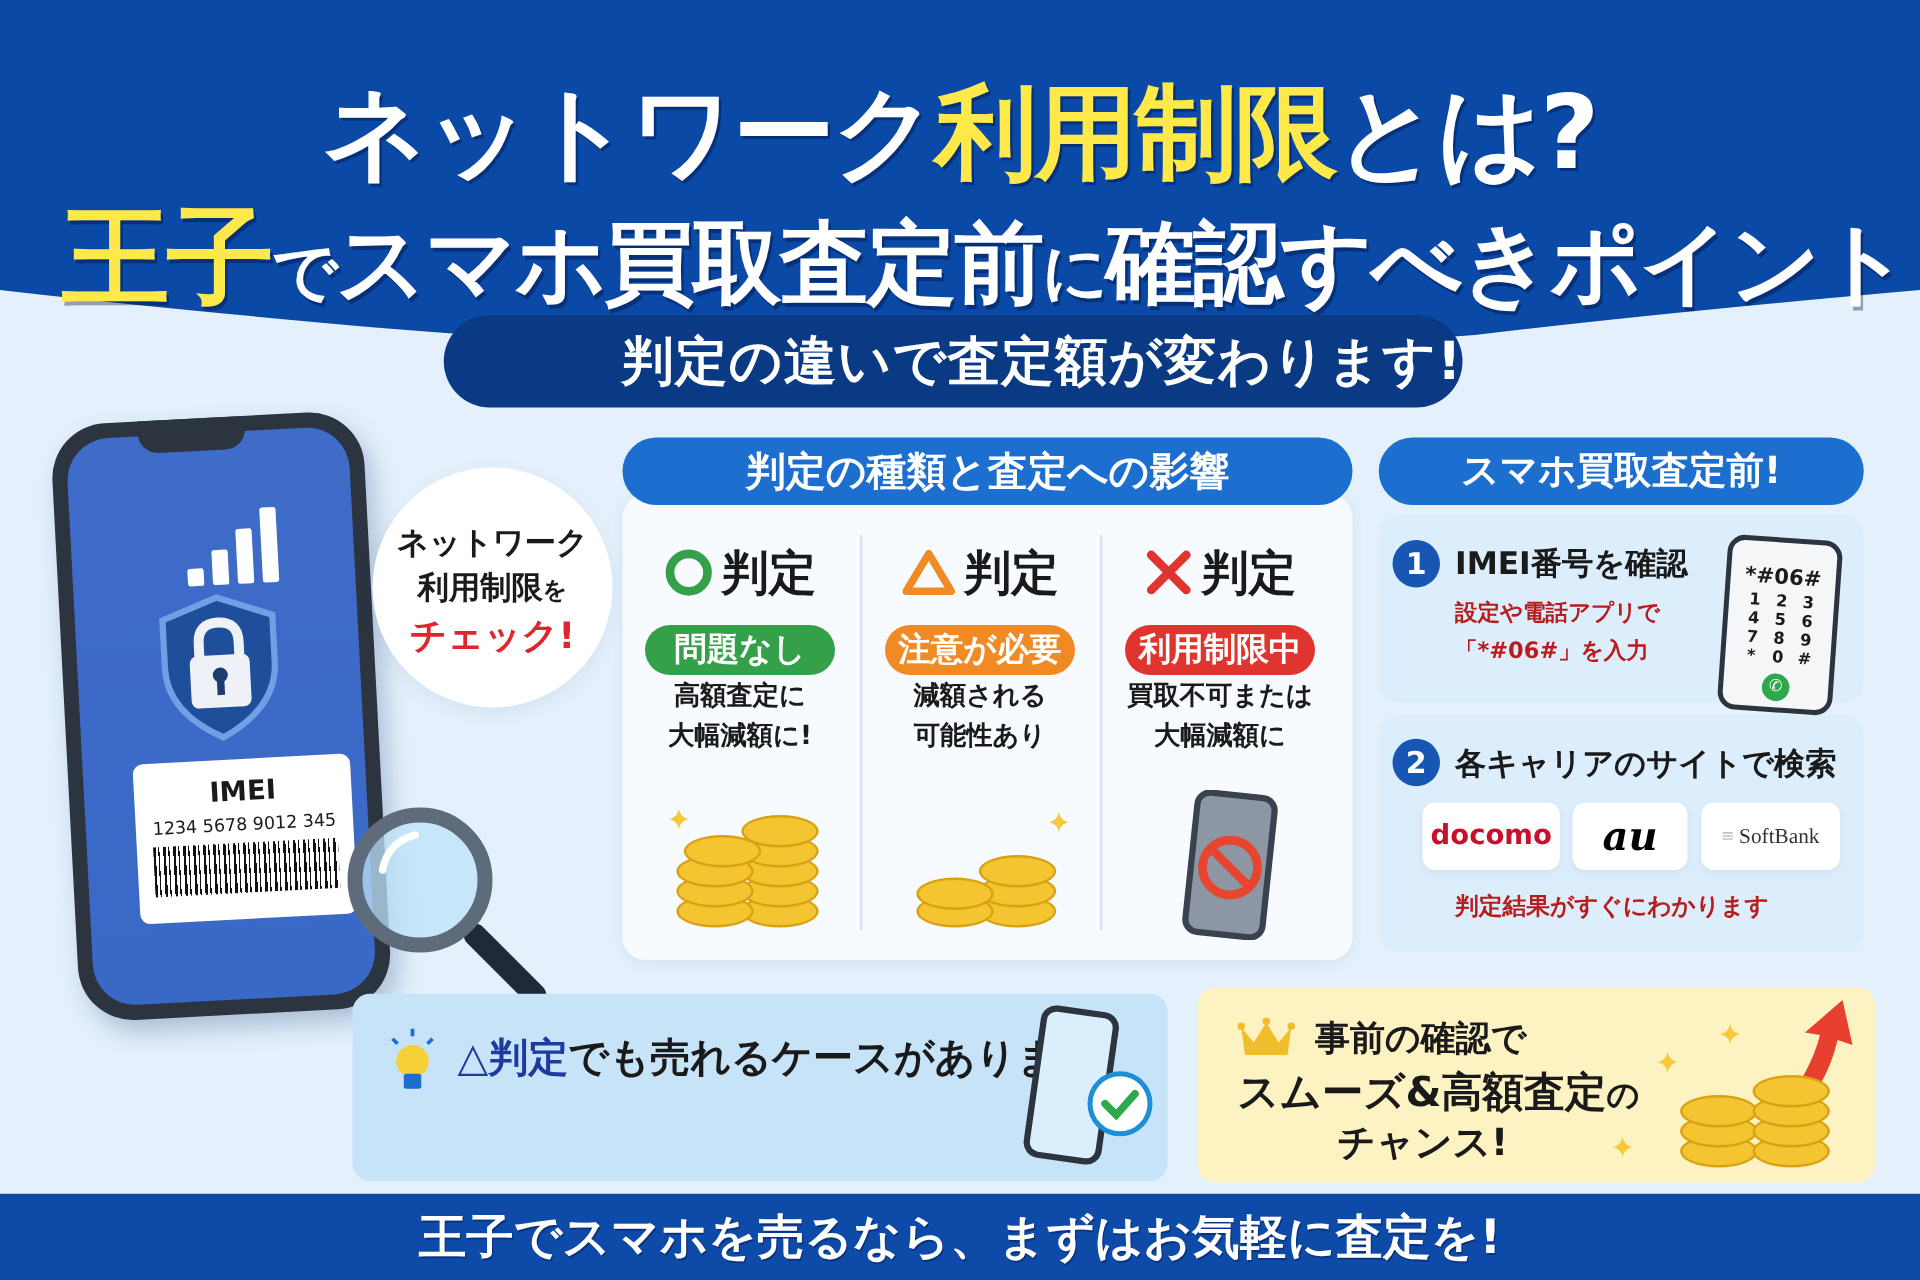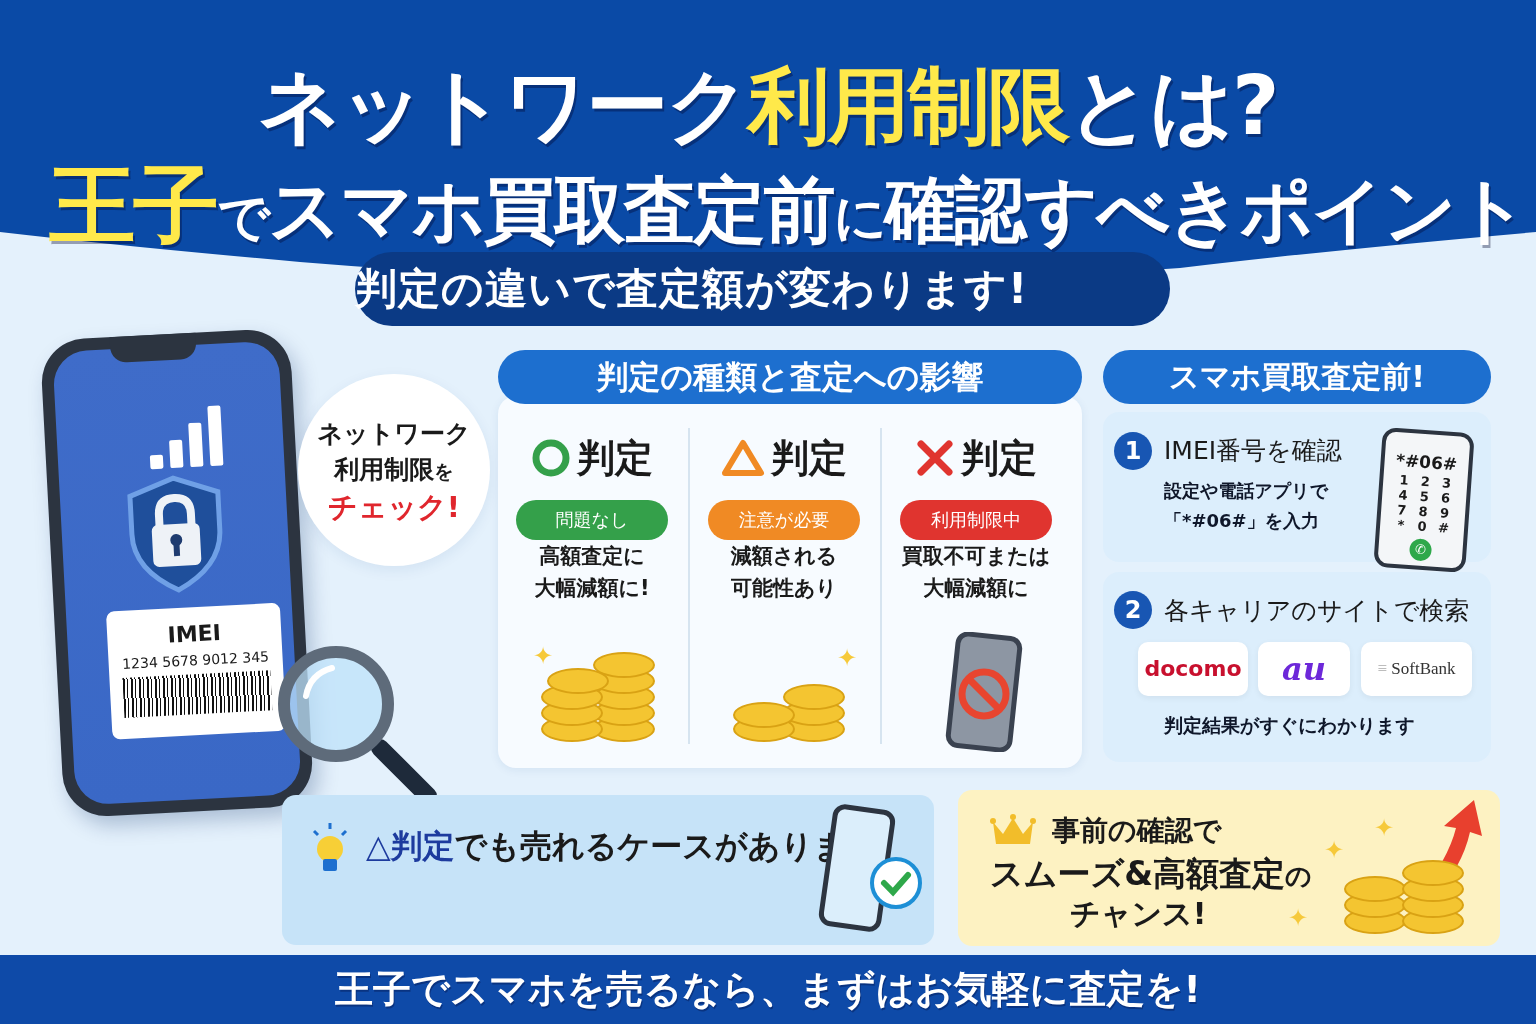--- a/index.html
+++ b/index.html
@@ -6,50 +6,50 @@
 html,body{width:1536px;height:1024px;overflow:hidden}
 body{font-family:"DejaVu Sans","Liberation Sans",sans-serif;background:#e4f1fc;position:relative;color:#1a1a1a}
 .hdr{position:absolute;left:0;top:0;width:1536px;height:330px}
 .hdr svg{position:absolute;left:0;top:0}
 .title{position:absolute;left:0;width:1536px;text-align:center;font-weight:bold;color:#fff;letter-spacing:-2px;text-shadow:2px 3px 0 rgba(0,0,40,.35)}
 .t1{top:52px;font-size:82px}
 .t2{top:148px;font-size:72px;padding-left:40px}
 .yl{color:#ffe94a}
 .t2 .big{font-size:86px}
 .t2 .sm{font-size:52px}
-.pill-main{position:absolute;left:355px;top:252px;width:815px;height:74px;border-radius:37px;background:#0b3a85;color:#fff;font-weight:bold;font-size:42px;text-align:left;line-height:74px;letter-spacing:1px}
+.pill-main{position:absolute;left:355px;top:252px;width:815px;height:74px;border-radius:37px;background:#0b3a85;color:#fff;font-weight:bold;font-size:42px;text-align:right;line-height:74px;letter-spacing:1px}
 
 .phone{position:absolute;left:52px;top:334px;width:250px;height:478px;border-radius:44px;background:#2c3440;transform:rotate(-3deg);box-shadow:6px 10px 20px rgba(0,40,100,.25)}
 .phone .scr{position:absolute;left:12px;top:12px;right:12px;bottom:12px;border-radius:34px;background:linear-gradient(#3f6cc9,#3a68c6)}
 .phone .notch{position:absolute;left:70px;top:0;width:86px;height:26px;background:#2c3440;border-radius:0 0 16px 16px}
 .bars{position:absolute;left:92px;top:62px;width:80px;height:60px}
 .bars i{position:absolute;bottom:0;width:13px;background:#fff;border-radius:2px}
 .shield{position:absolute;left:64px;top:128px}
 .imei{position:absolute;left:40px;top:262px;width:174px;height:128px;background:#fff;border-radius:8px;text-align:center}
 .imei .lab{font-size:22px;font-weight:bold;margin-top:14px}
 .imei .num{font-size:14px;margin-top:6px}
 .imei .bc{margin:6px auto 0;width:148px;height:40px;background:repeating-linear-gradient(90deg,#111 0 2px,#fff 2px 4px,#111 4px 5px,#fff 5px 8px)}
 .glass{position:absolute;left:270px;top:638px}
 .bubble{position:absolute;left:298px;top:374px;width:192px;height:192px;border-radius:50%;background:#fff;box-shadow:0 4px 14px rgba(0,60,130,.08);text-align:center;font-weight:bold;font-size:25px;line-height:36px;padding-top:42px}
 .bubble .r{color:#e0262d;font-size:29px}
 .bubble .s{font-size:19px}
 
 .jpanel{position:absolute;left:498px;top:396px;width:584px;height:372px;background:#f7fbff;border-radius:18px;box-shadow:0 2px 10px rgba(0,60,130,.08)}
 .jhead{position:absolute;left:498px;top:350px;width:584px;height:54px;border-radius:27px;background:#1d6fcf;color:#fff;font-weight:bold;font-size:32px;line-height:54px;text-align:center}
 .col{position:absolute;top:420px;width:190px;height:330px;text-align:center}
 .col .h{font-size:38px;font-weight:bold;height:76px;line-height:76px;display:flex;align-items:center;justify-content:center;gap:6px}
-.col .tag{margin:4px auto 0;width:152px;height:40px;border-radius:20px;color:#fff;font-weight:normal;font-size:18px;line-height:40px}
+.col .tag{margin:4px auto 0;width:152px;height:40px;border-radius:20px;color:#fff;font-weight:bold;font-size:26px;line-height:40px}
 .col .d{font-size:21px;font-weight:bold;line-height:32px;}
 .vsep{position:absolute;top:428px;width:2px;height:316px;background:#d6e4f0}
 
 .rhead{position:absolute;left:1103px;top:350px;width:388px;height:54px;border-radius:27px;background:#1d6fcf;color:#fff;font-weight:bold;font-size:30px;line-height:54px;text-align:center}
 .rcard{position:absolute;left:1103px;width:388px;border-radius:16px;background:#dceefc}
 .stepno{position:absolute;width:38px;height:38px;border-radius:50%;background:#1856b3;color:#fff;font-weight:bold;font-size:24px;line-height:38px;text-align:center}
-.steph{position:absolute;font-weight:normal;font-size:25px}
-.stepd{position:absolute;font-size:18px;line-height:30px;font-weight:bold;color:#0f172a}
+.steph{position:absolute;font-weight:bold;font-size:25px}
+.stepd{position:absolute;font-size:18px;line-height:30px;font-weight:bold;color:#b91c1c}
 .dial{position:absolute;left:1378px;top:430px;width:92px;height:140px;border-radius:14px;border:4px solid #2c3440;background:#f4f6f8;transform:rotate(4deg);text-align:center}
 .dial .code{font-weight:bold;font-size:17px;margin-top:18px}
 .dial .keys{display:grid;grid-template-columns:repeat(3,1fr);font-size:13px;font-weight:bold;line-height:15px;padding:2px 10px}
 .dial .call{width:22px;height:22px;border-radius:50%;background:#2ea84a;margin:3px auto 0;color:#fff;font-size:13px;line-height:22px}
 .logo{position:absolute;top:642px;height:54px;background:#fff;border-radius:10px;box-shadow:0 2px 6px rgba(0,0,0,.06);text-align:center;line-height:54px;font-weight:bold}
 
 .tip{position:absolute;left:282px;top:795px;width:652px;height:150px;border-radius:14px;background:#c6e3f8}
 .tip .h{position:absolute;left:84px;top:30px;font-weight:bold;font-size:32px}
 .tip .h .b{color:#1d3b9e}
 .tip .d{position:absolute;left:92px;top:80px;font-size:19px;line-height:32px;font-weight:bold}
@@ -206,21 +206,21 @@
       <span>9</span>
     <span>*</span>
       <span>0</span>
       <span>#</span>
   </div>
   <div class="call">✆</div>
 </div>
 <div class="stepno" style="left:1114px;top:591px">2</div>
 <div class="steph" style="left:1164px;top:594px">各キャリアのサイトで検索</div>
 <div class="logo" style="left:1138px;width:110px;color:#c8102e;font-size:22px">docomo</div>
-<div class="logo" style="left:1258px;width:92px;color:#6d28d9;font-size:32px;font-style:italic;font-family:'DejaVu Serif',serif">au</div>
+<div class="logo" style="left:1258px;width:92px;color:#000000;font-size:32px;font-style:italic;font-family:'DejaVu Serif',serif">au</div>
 <div class="logo" style="left:1361px;width:111px;color:#333;font-size:17px;font-weight:normal;font-family:'Liberation Serif',serif"><span style="color:#aaa">≡ </span><span>SoftBank</span></div>
 <div class="stepd" style="left:1164px;top:710px;font-size:19px">判定結果がすぐにわかります</div>
 
 <div class="tip">
   <svg style="position:absolute;left:26px;top:26px" width="44" height="60" viewBox="0 0 44 60">
     <line x1="22" y1="2" x2="22" y2="8" stroke="#1d6fcf" stroke-width="3"></line>
       <line x1="6" y1="10" x2="10" y2="14" stroke="#1d6fcf" stroke-width="3"></line>
       <line x1="38" y1="10" x2="34" y2="14" stroke="#1d6fcf" stroke-width="3"></line>
     <circle cx="22" cy="28" r="13" fill="#f7cf36"></circle>
       <rect x="15" y="38" width="14" height="12" rx="2" fill="#1d6fcf"></rect>

